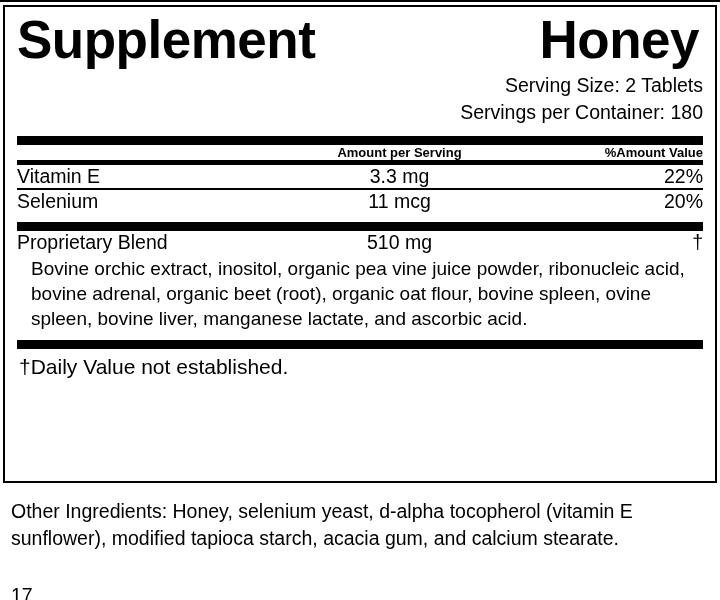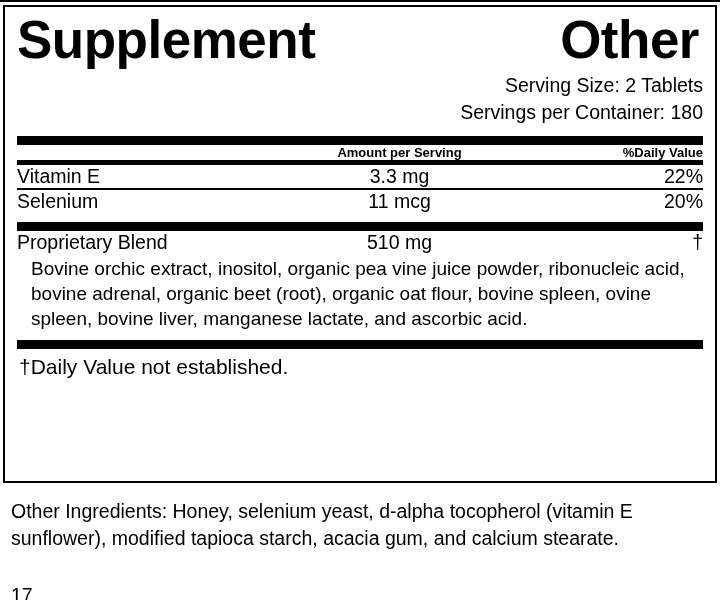--- a/index.html
+++ b/index.html
@@ -136,34 +136,34 @@
 
 <div class="page">
 
   <div class="top-rule"></div>
 
   <div class="panel">
     <div class="inner">
 
       <div class="title">
         <span>Supplement</span>
-        <span>Other</span>
+        <span>Honey</span>
       </div>
 
       <div class="serving-line">Serving Size: 2 Tablets</div>
       <div class="serving-line">Servings per Container: 180</div>
 
       <div class="rule-thick"></div>
 
       <table class="facts">
         <tbody>
             <tr class="hdr-row">
           <th class="col-name"></th>
           <th class="col-amt">Amount per Serving</th>
-          <th class="col-dv">%Daily Value</th>
+          <th class="col-dv">%Amount Value</th>
         </tr>
       </tbody>
         </table>
 
       <div class="rule-med"></div>
 
       <table class="facts">
         <tbody>
             <tr class="nut-row">
           <td class="col-name">Vitamin E</td>

